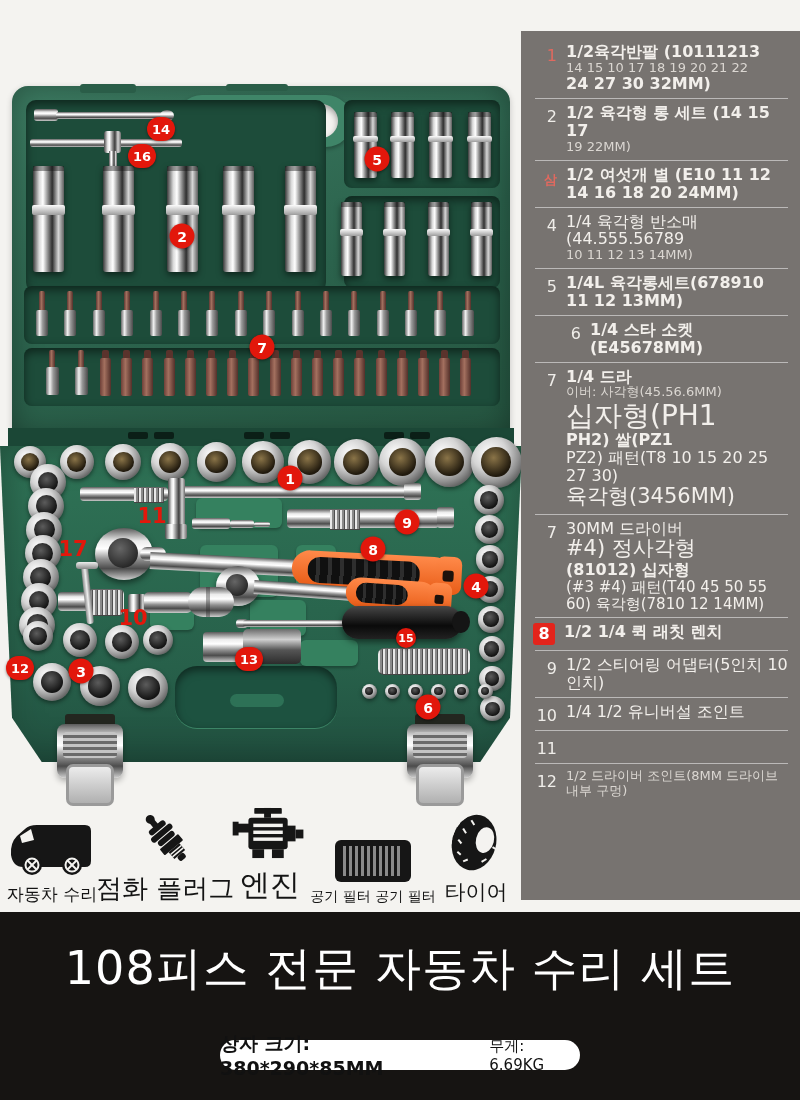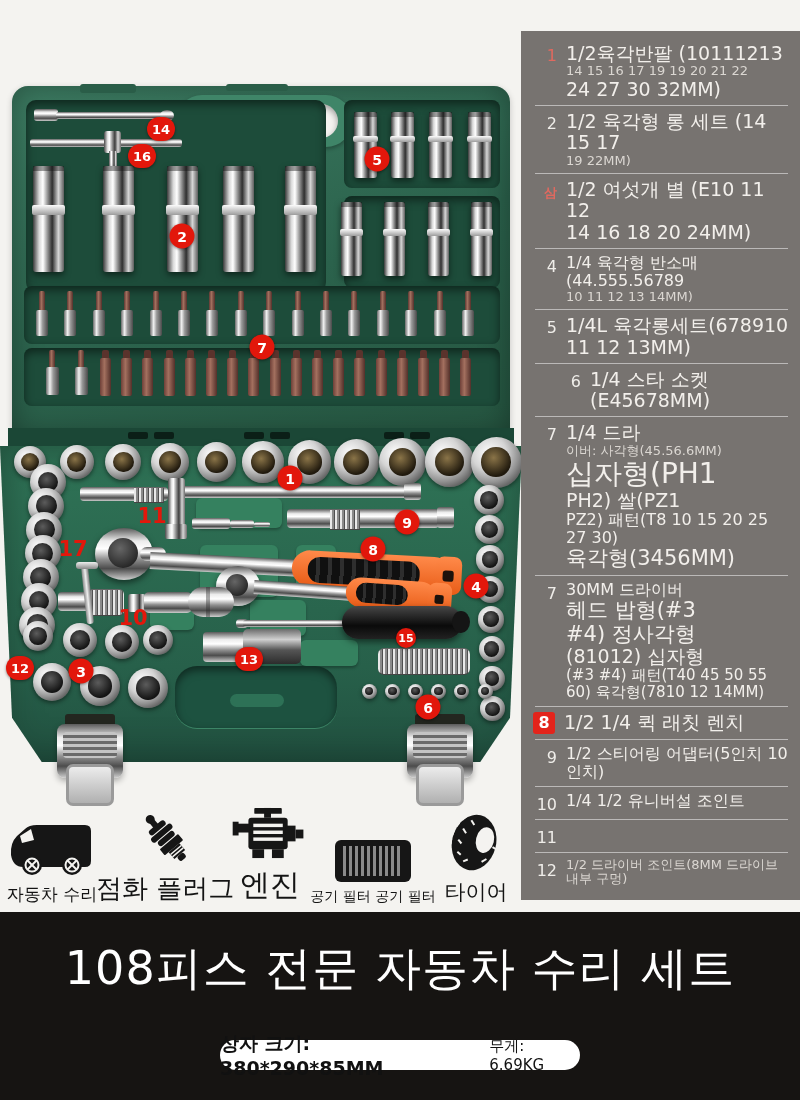--- a/index.html
+++ b/index.html
@@ -35,21 +35,21 @@
   .spec-item{display:flex;align-items:flex-start;padding:3px 0;}
   .spec-item.ind{padding-left:24px;}
   .sp-num{flex:0 0 auto;display:inline-block;min-width:24px;text-align:right;margin-right:9px;font-size:16px;color:#efede9;padding-top:3px;}
   .sp-num.n-red{color:#e0695f;}
   .sp-num.n-sm{font-size:13px;font-weight:bold;padding-top:5px;}
   .sp-num.n-badge{background:#e3241b;color:#fff;border-radius:3px;min-width:22px;height:22px;line-height:22px;text-align:center;font-weight:bold;padding:0;}
   .sp-lines{flex:1;}
   .sp-line{line-height:1.12;}
   .sp-line.xl{font-size:28px;}
   .sp-line.xl2{font-size:21px;}
-  .sp-line.lg{font-size:19px;}
+  .sp-line.lg{font-size:16px;font-weight:bold;}
   .sp-line.md{font-size:16px;}
   .sp-line.md2{font-size:15px;}
   .sp-line.sm{font-size:13px;color:#dbd7d2;}
   .sp-div{height:1px;background:rgba(255,255,255,.5);margin:2px 4px 2px 2px;}
 
   
   #footer-icons{position:absolute;left:0;top:806px;width:522px;height:100px;}
   .fi{position:absolute;top:0;height:100px;display:flex;flex-direction:column;align-items:center;justify-content:flex-end;}
   .fi svg{display:block;}
   .fi .fi-label{color:#141414;margin-top:4px;white-space:nowrap;}
@@ -307,21 +307,21 @@
       <div class="mark wide" style="left: 142px; top: 156px;">16</div>
       <div class="mark text" style="left: 73px; top: 549px;">17</div>
     </div>
 
   <div id="spec-panel">
     <div id="spec-list">
         <div class="spec-item">
           <span class="sp-num n-red">1</span>
           <div class="sp-lines">
             <div class="sp-line lg">1/2육각반팔 (10111213</div>
-            <div class="sp-line sm">14 15 16 17 19 19 20 21 22</div>
+            <div class="sp-line sm">14 15 10 17 18 19 20 21 22</div>
             <div class="sp-line lg">24 27 30 32MM)</div>
           </div>
         </div>
         <div class="sp-div"></div>
         <div class="spec-item">
           <span class="sp-num">2</span>
           <div class="sp-lines">
             <div class="sp-line lg">1/2 육각형 롱 세트 (14 15 17</div>
             <div class="sp-line sm">19 22MM)</div>
           </div>
@@ -367,21 +367,20 @@
             <div class="sp-line lg">PH2) 쌀(PZ1</div>
             <div class="sp-line md">PZ2) 패턴(T8 10 15 20 25 27 30)</div>
             <div class="sp-line xl2">육각형(3456MM)</div>
           </div>
         </div>
         <div class="sp-div"></div>
         <div class="spec-item">
           <span class="sp-num">7</span>
           <div class="sp-lines">
             <div class="sp-line md">30MM 드라이버</div>
-            <div class="sp-line xl2">헤드 밥형(#3</div>
             <div class="sp-line xl2">#4) 정사각형</div>
             <div class="sp-line lg">(81012) 십자형</div>
             <div class="sp-line md2">(#3 #4) 패턴(T40 45 50 55</div>
             <div class="sp-line md2">60) 육각형(7810 12 14MM)</div>
           </div>
         </div>
         <div class="sp-div"></div>
         <div class="spec-item">
           <span class="sp-num n-badge">8</span>
           <div class="sp-lines">

